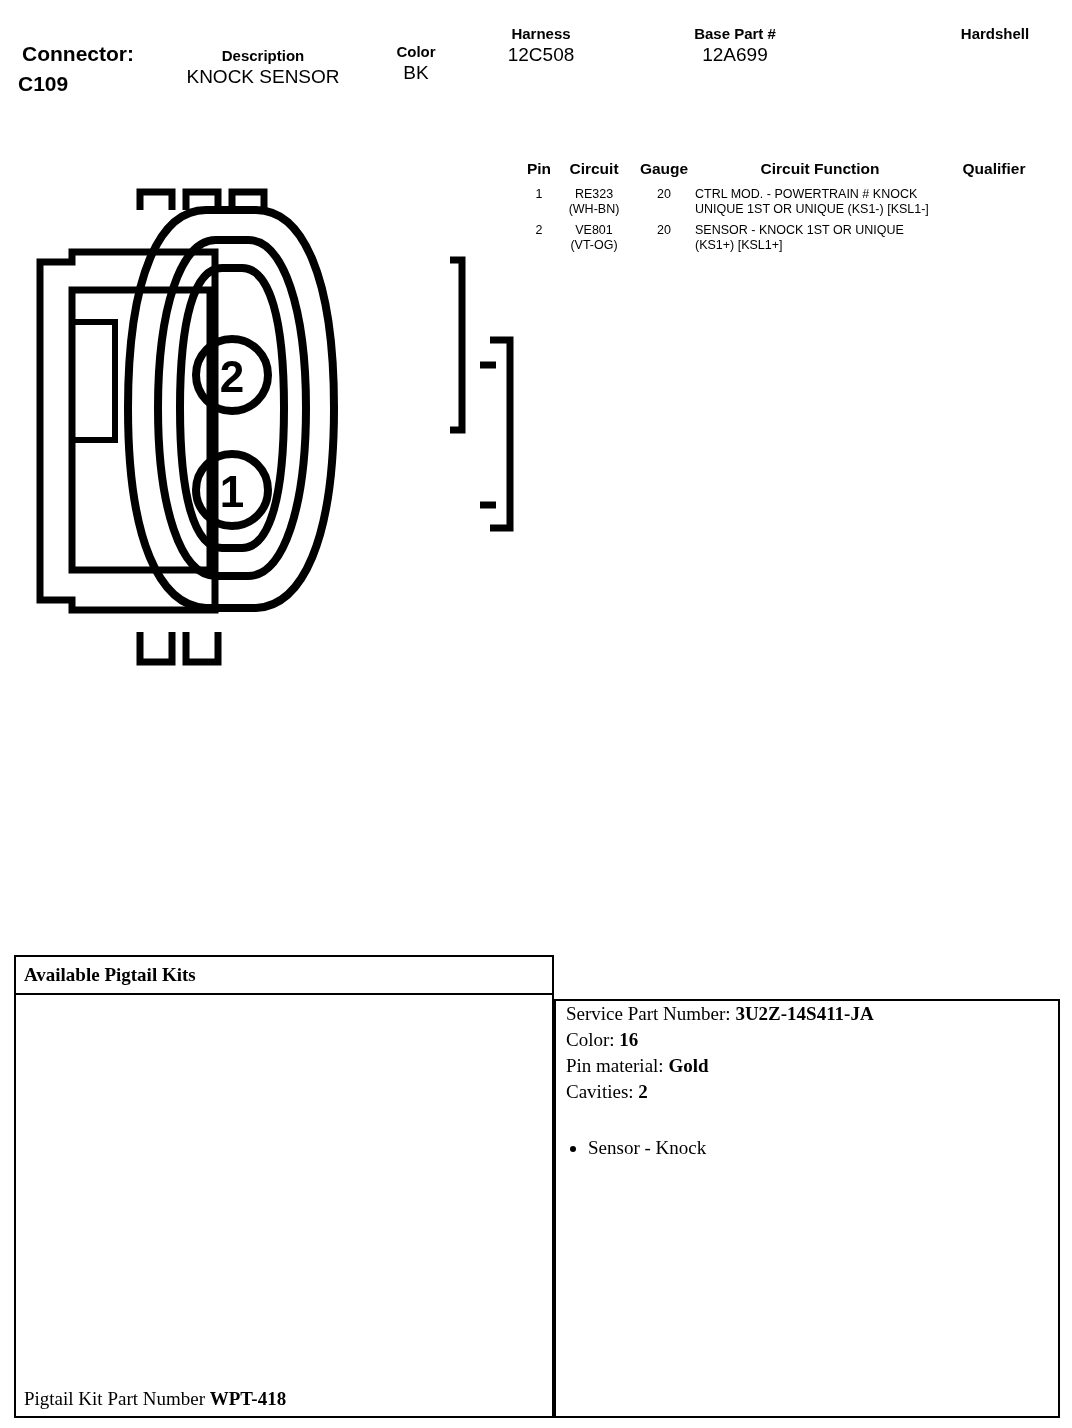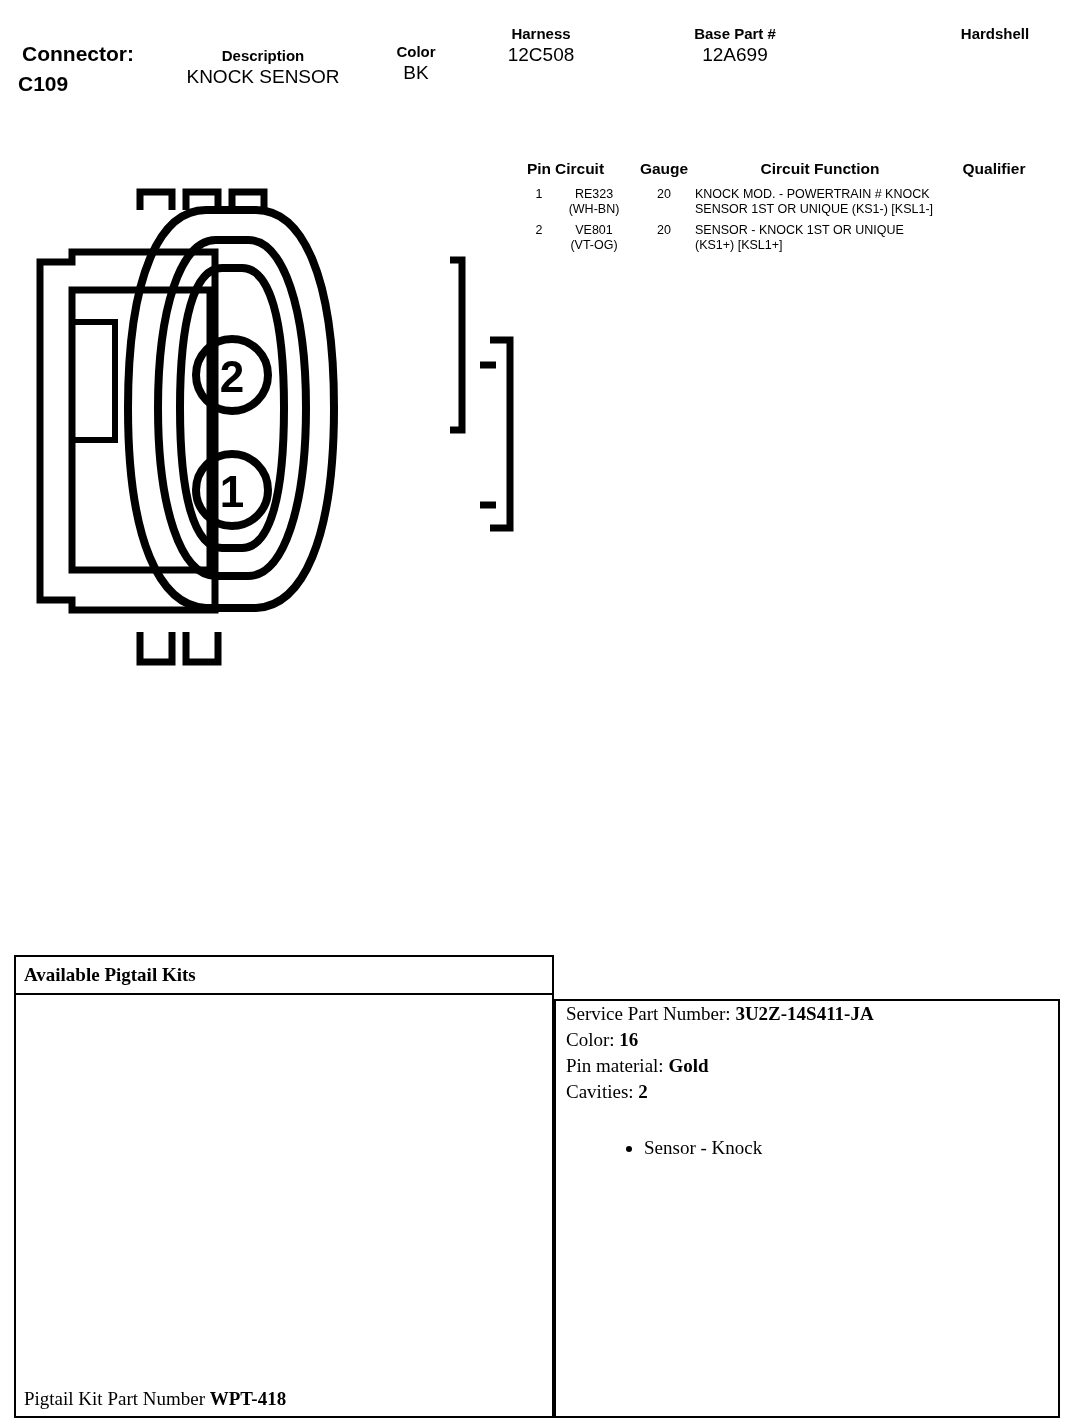--- a/index.html
+++ b/index.html
@@ -73,21 +73,21 @@
     padding: 0 0 8px 0;
     vertical-align: bottom;
   }
   .pin-table td {
     font-size: 12.5px;
     vertical-align: top;
     padding: 1px 0 6px 0;
     line-height: 14.5px;
   }
   .th-pin      { width: 32px;  text-align: center; }
-  .th-circuit  { width: 78px;  text-align: left; }
+  .th-circuit  { width: 78px;  text-align: center; }
   .th-gauge    { width: 62px;  text-align: center; }
   .th-func     { width: 250px; text-align: center; }
   .th-qual     { width: 98px;  text-align: center; }
   .td-pin      { text-align: center; }
   .td-circuit  { text-align: center; }
   .td-gauge    { text-align: center; }
   .td-func     { text-align: left; padding-left: 6px; }
   .td-qual     { text-align: left; }
   .circ-sub { font-size: 12.5px; display: block; }
 
@@ -158,21 +158,21 @@
   }
   .box-right .line b { font-weight: bold; font-family: Liberation Serif, serif; }
   .box-right .spacer { height: 22px; }
   .box-right .vehicle-uses {
     font-size: 19px;
     padding-left: 10px;
     line-height: 26px;
   }
   .box-right ul {
     margin: 8px 0 4px 0;
-    padding-left: 88px;
+    padding-left: 32px;
   }
   .box-right li {
     font-size: 19px;
     line-height: 26px;
   }
 </style>
 </head>
 <body>
 
 <div class="header">
@@ -215,21 +215,21 @@
     </tr>
   </thead>
   <tbody>
     <tr>
       <td class="td-pin">1</td>
       <td class="td-circuit">
         <span>RE323</span>
         <span class="circ-sub">(WH-BN)</span>
       </td>
       <td class="td-gauge">20</td>
-      <td class="td-func">KNOCK MOD. - POWERTRAIN # KNOCK SENSOR 1ST OR UNIQUE (KS1-) [KSL1-]</td>
+      <td class="td-func">CTRL MOD. - POWERTRAIN # KNOCK UNIQUE 1ST OR UNIQUE (KS1-) [KSL1-]</td>
       <td class="td-qual"></td>
     </tr>
     <tr>
       <td class="td-pin">2</td>
       <td class="td-circuit">
         <span>VE801</span>
         <span class="circ-sub">(VT-OG)</span>
       </td>
       <td class="td-gauge">20</td>
       <td class="td-func">SENSOR - KNOCK 1ST OR UNIQUE (KS1+) [KSL1+]</td>

